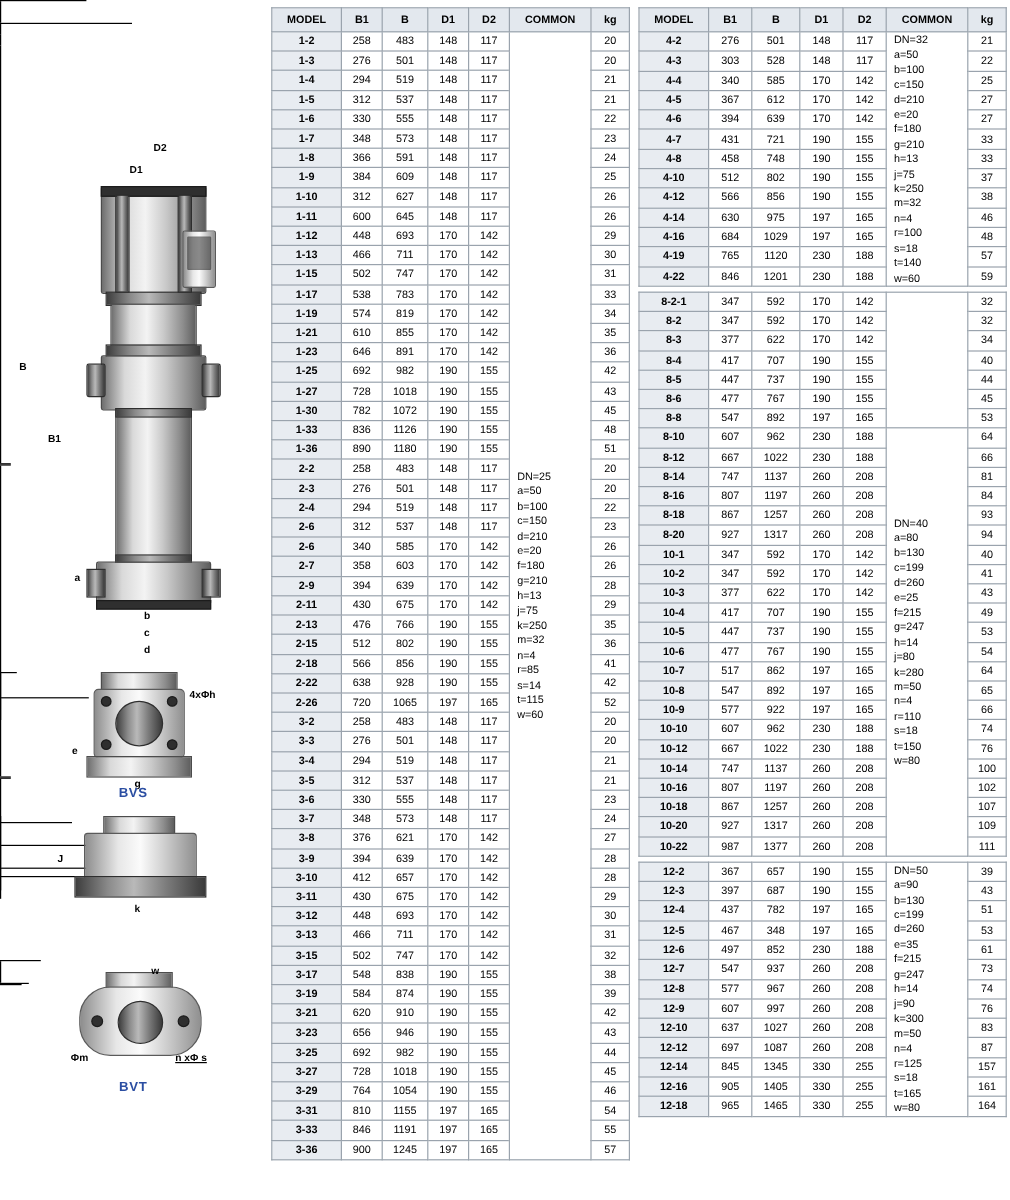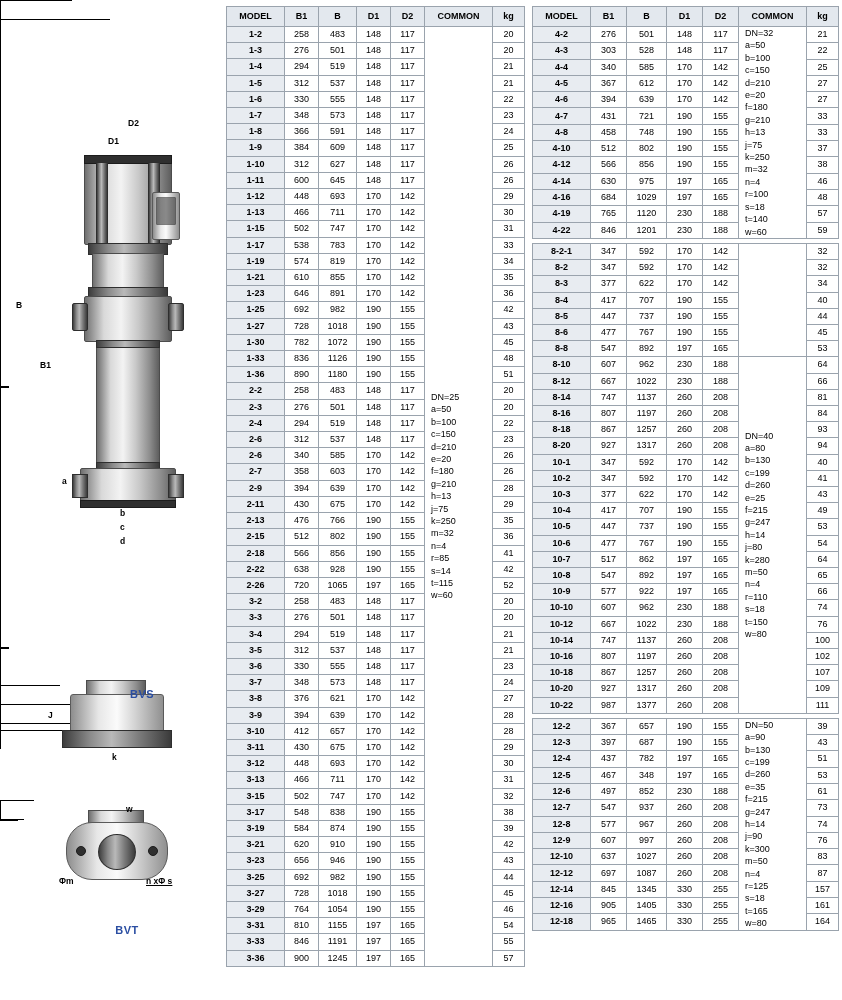--- a/index.html
+++ b/index.html
@@ -152,20 +152,41 @@
       <div class="hline" style="left:84px;top:534px;width:88px;"></div>
       <div class="vline" style="left:84px;top:530px;height:9px;"></div>
       <div class="vline" style="left:171px;top:530px;height:9px;"></div>
 
       <div class="dimlabel" style="left:120px;top:536px;">d</div>
       <div class="hline" style="left:72px;top:548px;width:112px;"></div>
       <div class="vline" style="left:72px;top:544px;height:9px;"></div>
       <div class="vline" style="left:183px;top:544px;height:9px;"></div>
     </div>
 
+    <div class="f1-canvas" style="top:560px;height:120px;">
+      <div class="shape metal" style="left:84px;top:0px;width:62px;height:14px;"></div>
+      <div class="shape metal-l" style="left:78px;top:14px;width:74px;height:56px;border-radius:4px;"></div>
+      <div class="shape metal-d" style="left:96px;top:24px;width:38px;height:36px;border-radius:50%;"></div>
+      <div class="shape dark" style="left:84px;top:20px;width:7px;height:7px;border-radius:50%;"></div>
+      <div class="shape dark" style="left:139px;top:20px;width:7px;height:7px;border-radius:50%;"></div>
+      <div class="shape dark" style="left:84px;top:56px;width:7px;height:7px;border-radius:50%;"></div>
+      <div class="shape dark" style="left:139px;top:56px;width:7px;height:7px;border-radius:50%;"></div>
+      <div class="shape metal" style="left:72px;top:70px;width:86px;height:16px;"></div>
+
+      <div class="dimlabel" style="left:158px;top:14px;">4xΦh</div>
+      <div class="hline" style="left:146px;top:26px;width:14px;"></div>
+
+      <div class="dimlabel" style="left:60px;top:60px;">e</div>
+      <div class="vline" style="left:68px;top:68px;height:20px;"></div>
+
+      <div class="dimlabel" style="left:112px;top:88px;">g</div>
+      <div class="hline" style="left:78px;top:100px;width:74px;"></div>
+      <div class="vline" style="left:78px;top:96px;height:9px;"></div>
+      <div class="vline" style="left:151px;top:96px;height:9px;"></div>
+    </div>
 
     <div class="f1-canvas" style="top:680px;height:120px;">
       <div class="shape metal" style="left:86px;top:0px;width:58px;height:14px;"></div>
       <div class="shape metal-l" style="left:70px;top:14px;width:92px;height:48px;border-radius:3px;"></div>
       <div class="shape metal-d" style="left:62px;top:50px;width:108px;height:16px;"></div>
 
       <div class="dimlabel" style="left:48px;top:30px;">J</div>
       <div class="vline" style="left:56px;top:16px;height:50px;"></div>
 
       <div class="dimlabel" style="left:112px;top:72px;">k</div>
@@ -186,22 +207,22 @@
       <div class="vline" style="left:110px;top:14px;height:9px;"></div>
       <div class="vline" style="left:143px;top:14px;height:9px;"></div>
 
       <div class="dimlabel" style="left:38px;top:76px;margin-left:21px;">Φm</div>
       <div class="hline" style="left:62px;top:82px;width:24px;"></div>
 
       <div class="dimlabel" style="left:146px;top:76px;text-decoration:underline;">n xΦ s</div>
       <div class="hline" style="left:132px;top:82px;width:18px;"></div>
     </div>
 
-    <div class="fig-caption" style="position:absolute;left:0;top:688px;width:222px;margin-left:31px;">BVS</div>
-    <div class="fig-caption" style="position:absolute;left:0;top:924px;width:222px;padding-left:16px;">BVT</div>
+    <div class="fig-caption" style="position:absolute;left:0;top:655px;width:222px;">BVS</div>
+    <div class="fig-caption" style="position:absolute;left:0;top:900px;width:222px;">BVT</div>
   </div>
 
   <div class="tables">
     <div class="tbl-wrap left">
       <table class="tbl-left">
         <colgroup>
           <col style="width:58px">
             <col style="width:34px">
             <col style="width:38px">
           <col style="width:34px">

